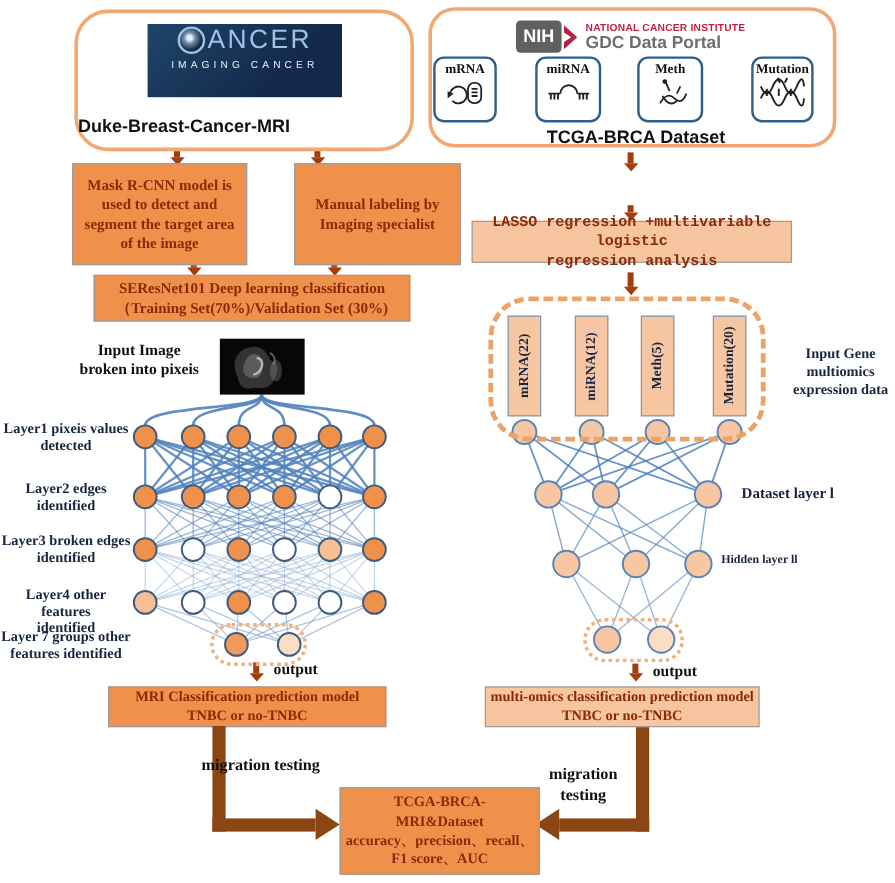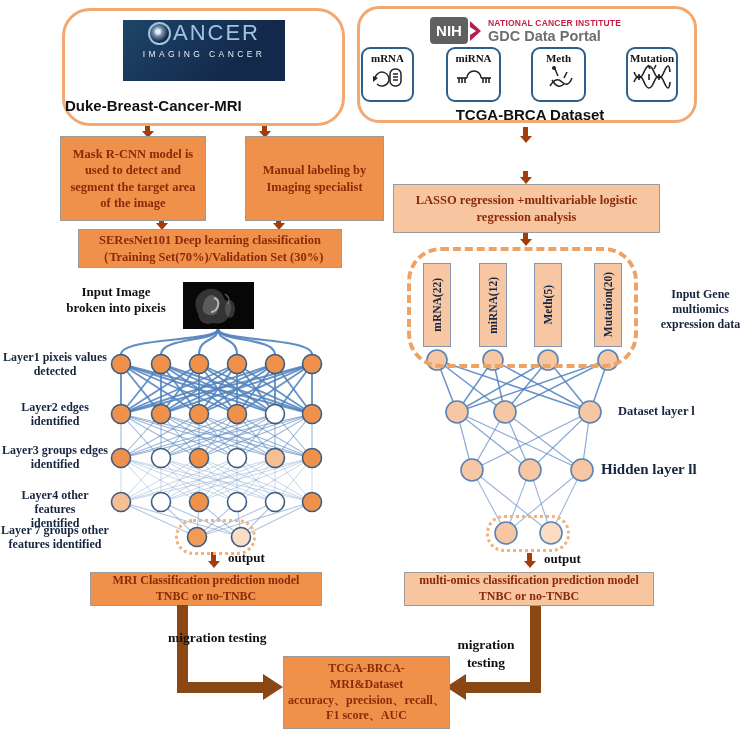--- a/index.html
+++ b/index.html
@@ -350,21 +350,21 @@
 
   <div class="abs obox pre" style="left:60px;top:136px;width:146px;height:85px;">Mask R-CNN model is
 used to detect and
 segment the target area
 of the image</div>
   <div class="abs obox pre" style="left:224px;top:136px;width:139px;height:85px;margin-left:21px;">Manual labeling by
 Imaging specialist</div>
   <div class="abs obox pre" style="left:78px;top:229px;width:264px;height:39px;">SEResNet101 Deep learning classification
 （Training Set(70%)/Validation Set (30%)</div>
 
-  <div class="abs pbox pre" style="left:393px;top:184px;width:267px;height:49px;">LASSO regression +multivariable logistic
+  <div class="abs pbox pre" style="left:393px;top:184px;width:267px;height:35px;font-family:Liberation Mono, monospace;">LASSO regression +multivariable logistic
 regression analysis</div>
 
   <div class="abs gene-dash" style="left:407px;top:247px;width:231px;height:121px;"></div>
   <div class="abs vbox" style="left:423px;top:263px;width:28px;height:84px;">
     <span class="vtext">mRNA(22)</span>
     </div>
   <div class="abs vbox" style="left:479px;top:263px;width:28px;height:84px;">
     <span class="vtext">miRNA(12)</span>
     </div>
   <div class="abs vbox" style="left:534px;top:263px;width:28px;height:84px;">
@@ -386,39 +386,39 @@
     <path d="M27 13 q10 0 9 11 t-10 9 q-8 -2 -6 -10 t7 -10" fill="#6c6c6c" opacity="0.7"></path>
     <path d="M31 16 q6 2 4 8 t-7 6" stroke="#c9c9c9" stroke-width="2" fill="none" opacity="0.85"></path>
     <ellipse cx="47" cy="27" rx="5" ry="9" fill="#8a8a8a" opacity="0.35"></ellipse>
     <path d="M42 12 q6 4 3 10" stroke="#9a9a9a" stroke-width="1.5" fill="none" opacity="0.6"></path>
   </svg>
 
   <div class="abs navy pre laylab" style="top:350px;">Layer1 pixeis values
 detected</div>
   <div class="abs navy pre laylab" style="top:400px;">Layer2 edges
 identified</div>
-  <div class="abs navy pre laylab" style="top:443px;">Layer3 groups edges
+  <div class="abs navy pre laylab" style="top:443px;">Layer3 broken edges
 identified</div>
   <div class="abs navy pre laylab" style="top:488px;">Layer4 other features
 identified</div>
   <div class="abs navy pre laylab" style="top:523px;">Layer 7 groups other
 features identified</div>
 
   <div class="abs navy" style="left:618px;top:404px;font-size:12.5px;">Dataset layer l</div>
-  <div class="abs navy" style="left:601px;top:461px;font-size:15px;">Hidden layer ll</div>
+  <div class="abs navy" style="left:601px;top:461px;font-size:10px;">Hidden layer ll</div>
 
   <div class="abs outdash" style="left:175px;top:519px;width:81px;height:36px;"></div>
   <div class="abs outdash" style="left:486px;top:515px;width:84px;height:37px;"></div>
 
   <div class="abs blk" style="left:228px;top:550px;font-size:13px;">output</div>
   <div class="abs blk" style="left:544px;top:551px;font-size:13px;">output</div>
 
   <div class="abs obox pre" style="left:90px;top:572px;width:232px;height:34px;font-size:12px;">MRI Classification prediction model
 TNBC or no-TNBC</div>
-  <div class="abs pbox pre" style="left:404px;top:572px;width:250px;height:34px;font-size:12px;text-align:center;">multi-omics classification prediction model
+  <div class="abs pbox pre" style="left:404px;top:572px;width:229px;height:34px;font-size:12px;text-align:center;">multi-omics classification prediction model
 TNBC or no-TNBC</div>
 
   <div class="mig" style="left:177px;top:605px;width:11px;height:88px;"></div>
   <div class="mig" style="left:177px;top:682px;width:86px;height:11px;"></div>
   <div class="mig-head-r" style="left:263px;top:674px;"></div>
   <div class="abs blk" style="left:168px;top:630px;font-size:13.5px;">migration testing</div>
 
   <div class="mig" style="left:530px;top:606px;width:11px;height:87px;"></div>
   <div class="mig" style="left:466px;top:682px;width:75px;height:11px;"></div>
   <div class="mig-head-l" style="left:446px;top:674px;"></div>

